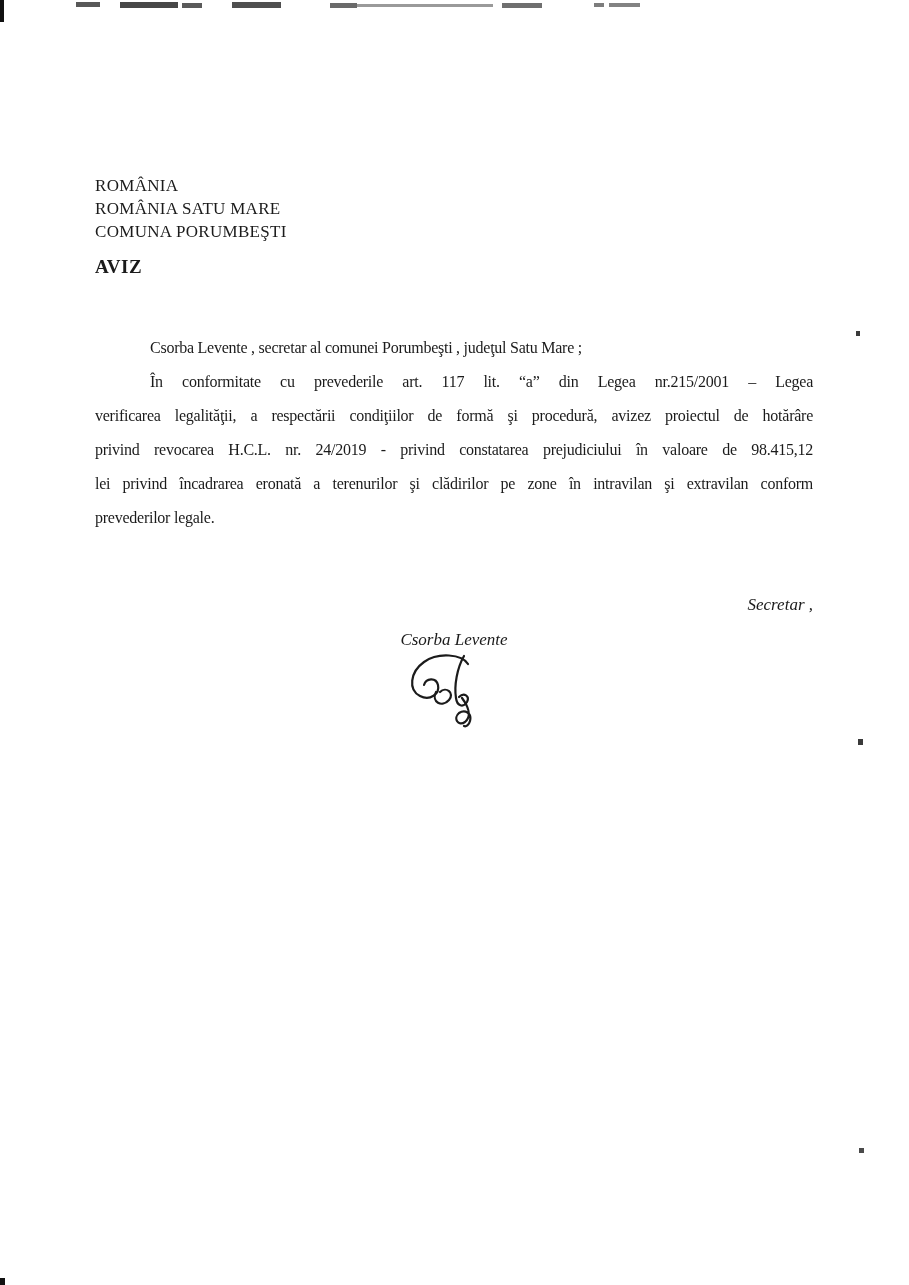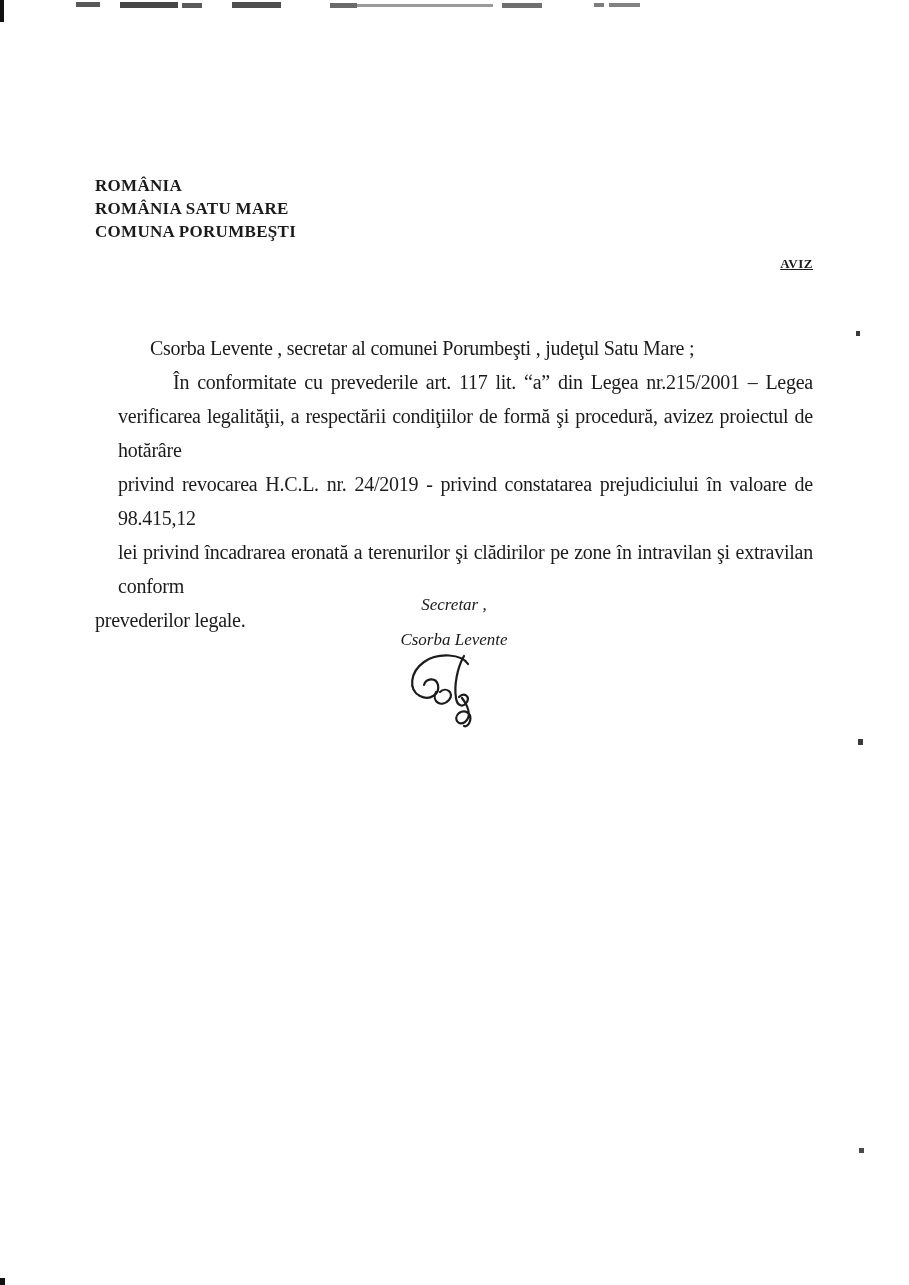--- a/index.html
+++ b/index.html
@@ -35,69 +35,66 @@
   .a-corner-bl { left: 0; top: 1278px; width: 5px; height: 7px; background: #111; }
 
   
   .letterhead {
     position: absolute;
     left: 95px;
     top: 174px;
     font-size: 17px;
     line-height: 23px;
     letter-spacing: 0.3px;
-    font-weight: bold;
   }
 
   
   .doc-title {
     position: absolute;
     left: 95px;
     top: 256px;
     width: 718px;
-    text-align: right;
-    font-size: 13px;
+    text-align: left;
+    font-size: 19px;
     font-weight: bold;
     letter-spacing: 0.5px;
-    text-decoration: underline;
   }
 
   
   .body-text {
     position: absolute;
     left: 95px;
     top: 331px;
     width: 718px;
-    font-size: 20px;
+    font-size: 16px;
     line-height: 34px;
   }
   .body-line {
     letter-spacing: -0.25px;
     white-space: normal;
   }
   .body-line.justify {
     text-align: justify;
     text-align-last: justify;
-    margin-left: 23px;
   }
   .body-line.indent {
     text-indent: 55px;
   }
 
   
   .sig-block {
     position: absolute;
     left: 95px;
     top: 595px;
     width: 718px;
     text-align: center;
     font-style: italic;
     font-size: 17px;
   }
-  .sig-role { margin-bottom: 15px; }
+  .sig-role { margin-bottom: 15px; text-align: right; }
   .sig-name { margin-bottom: 19px; }
   .sig-mark {
     position: absolute;
     left: 404px;
     top: 650px;
     width: 86px;
     height: 78px;
   }
   .sig-mark svg { display: block; width: 100%; height: 100%; }
 </style>

